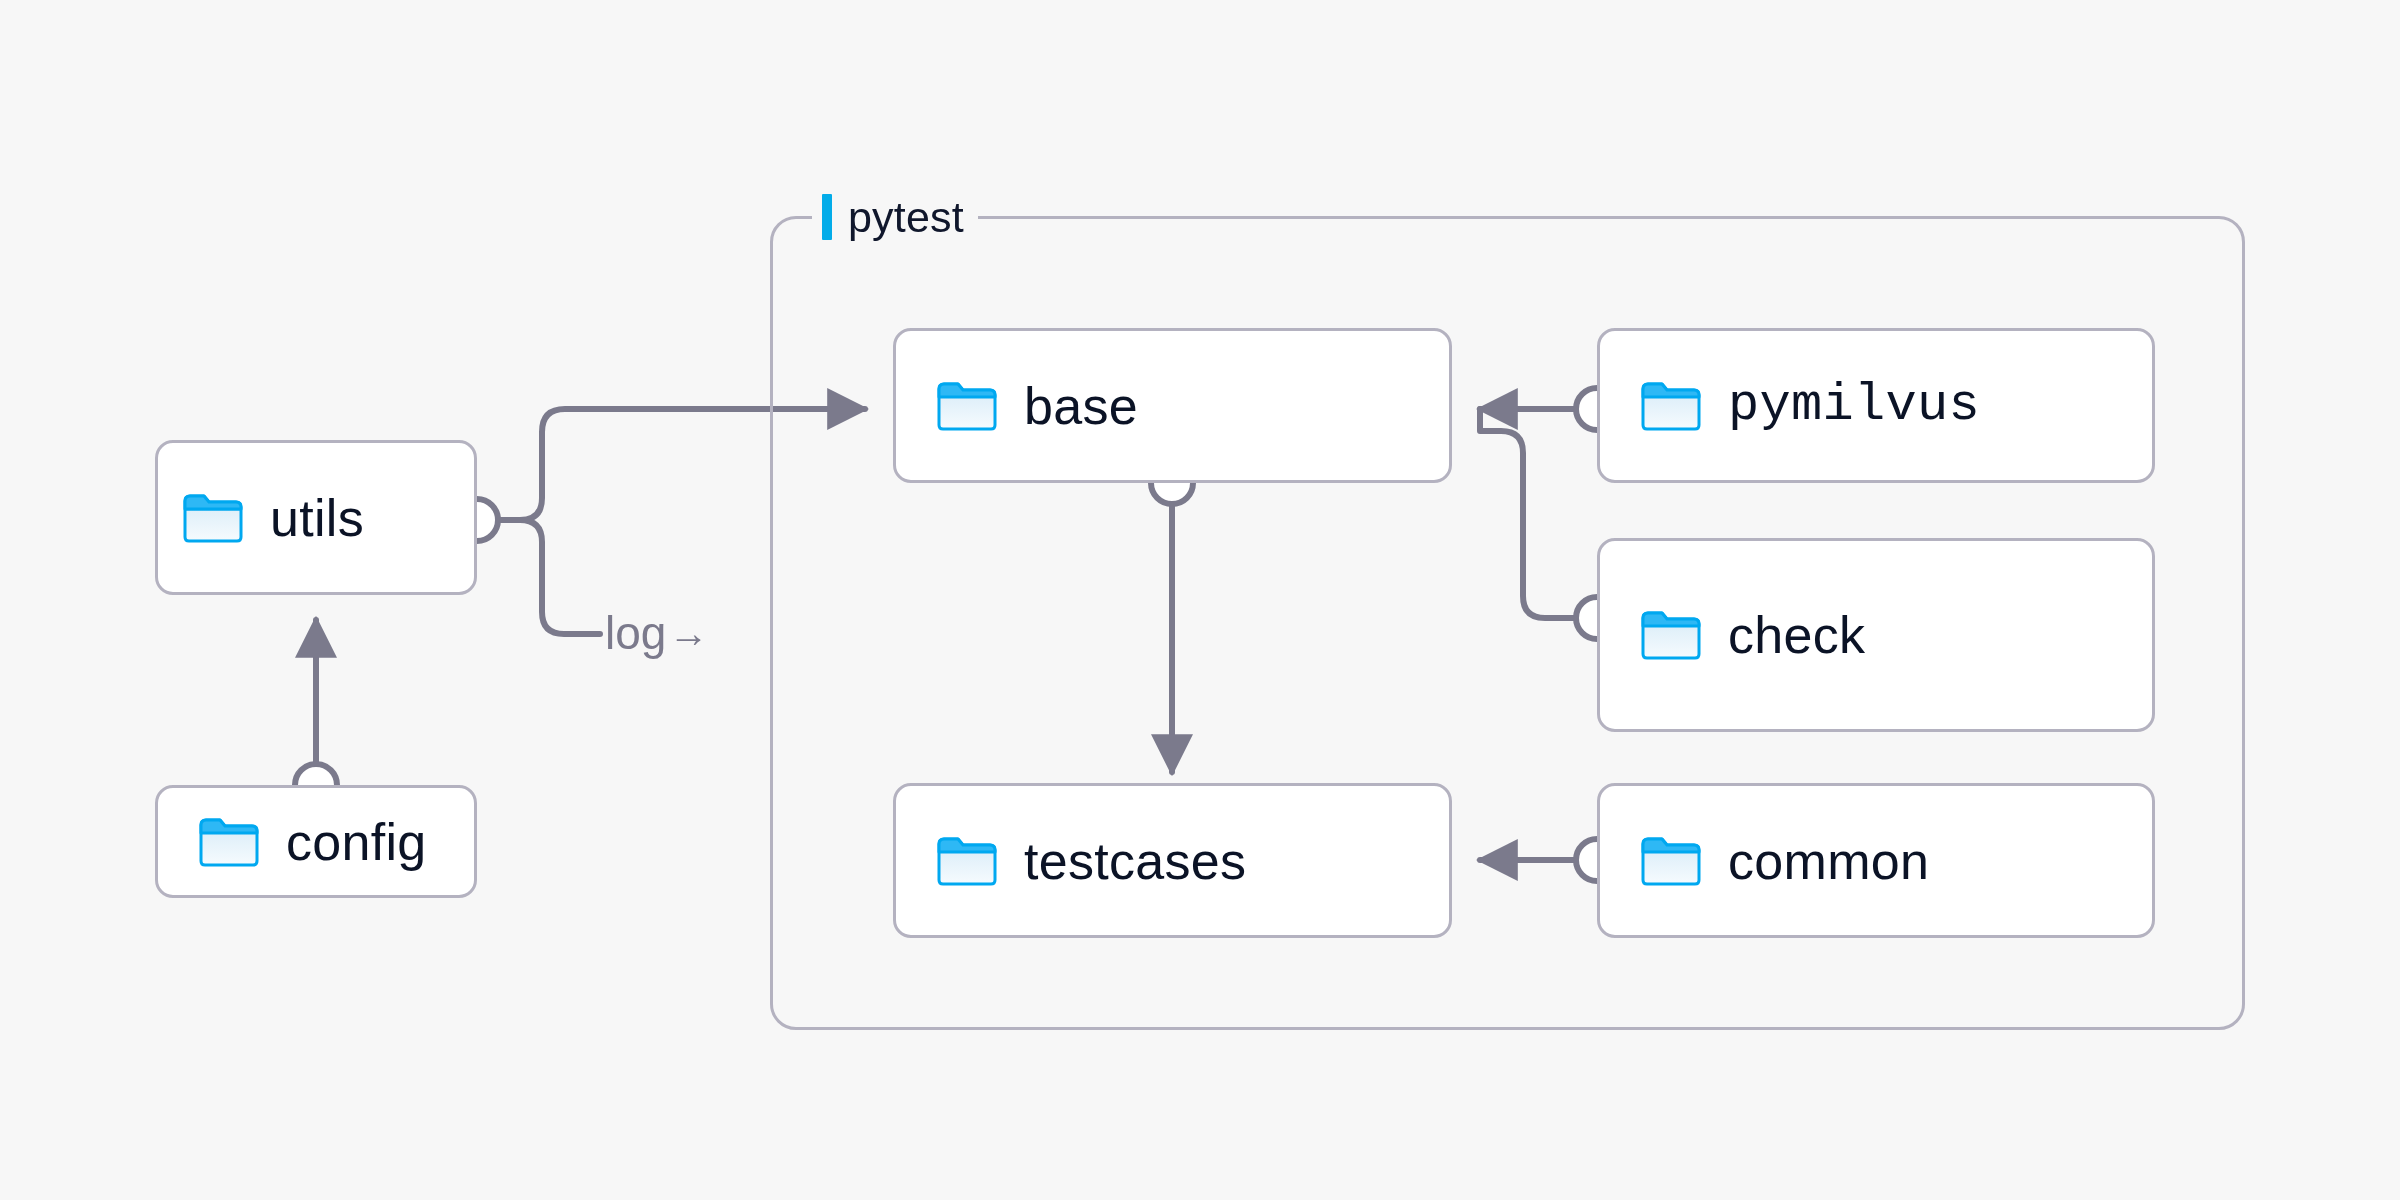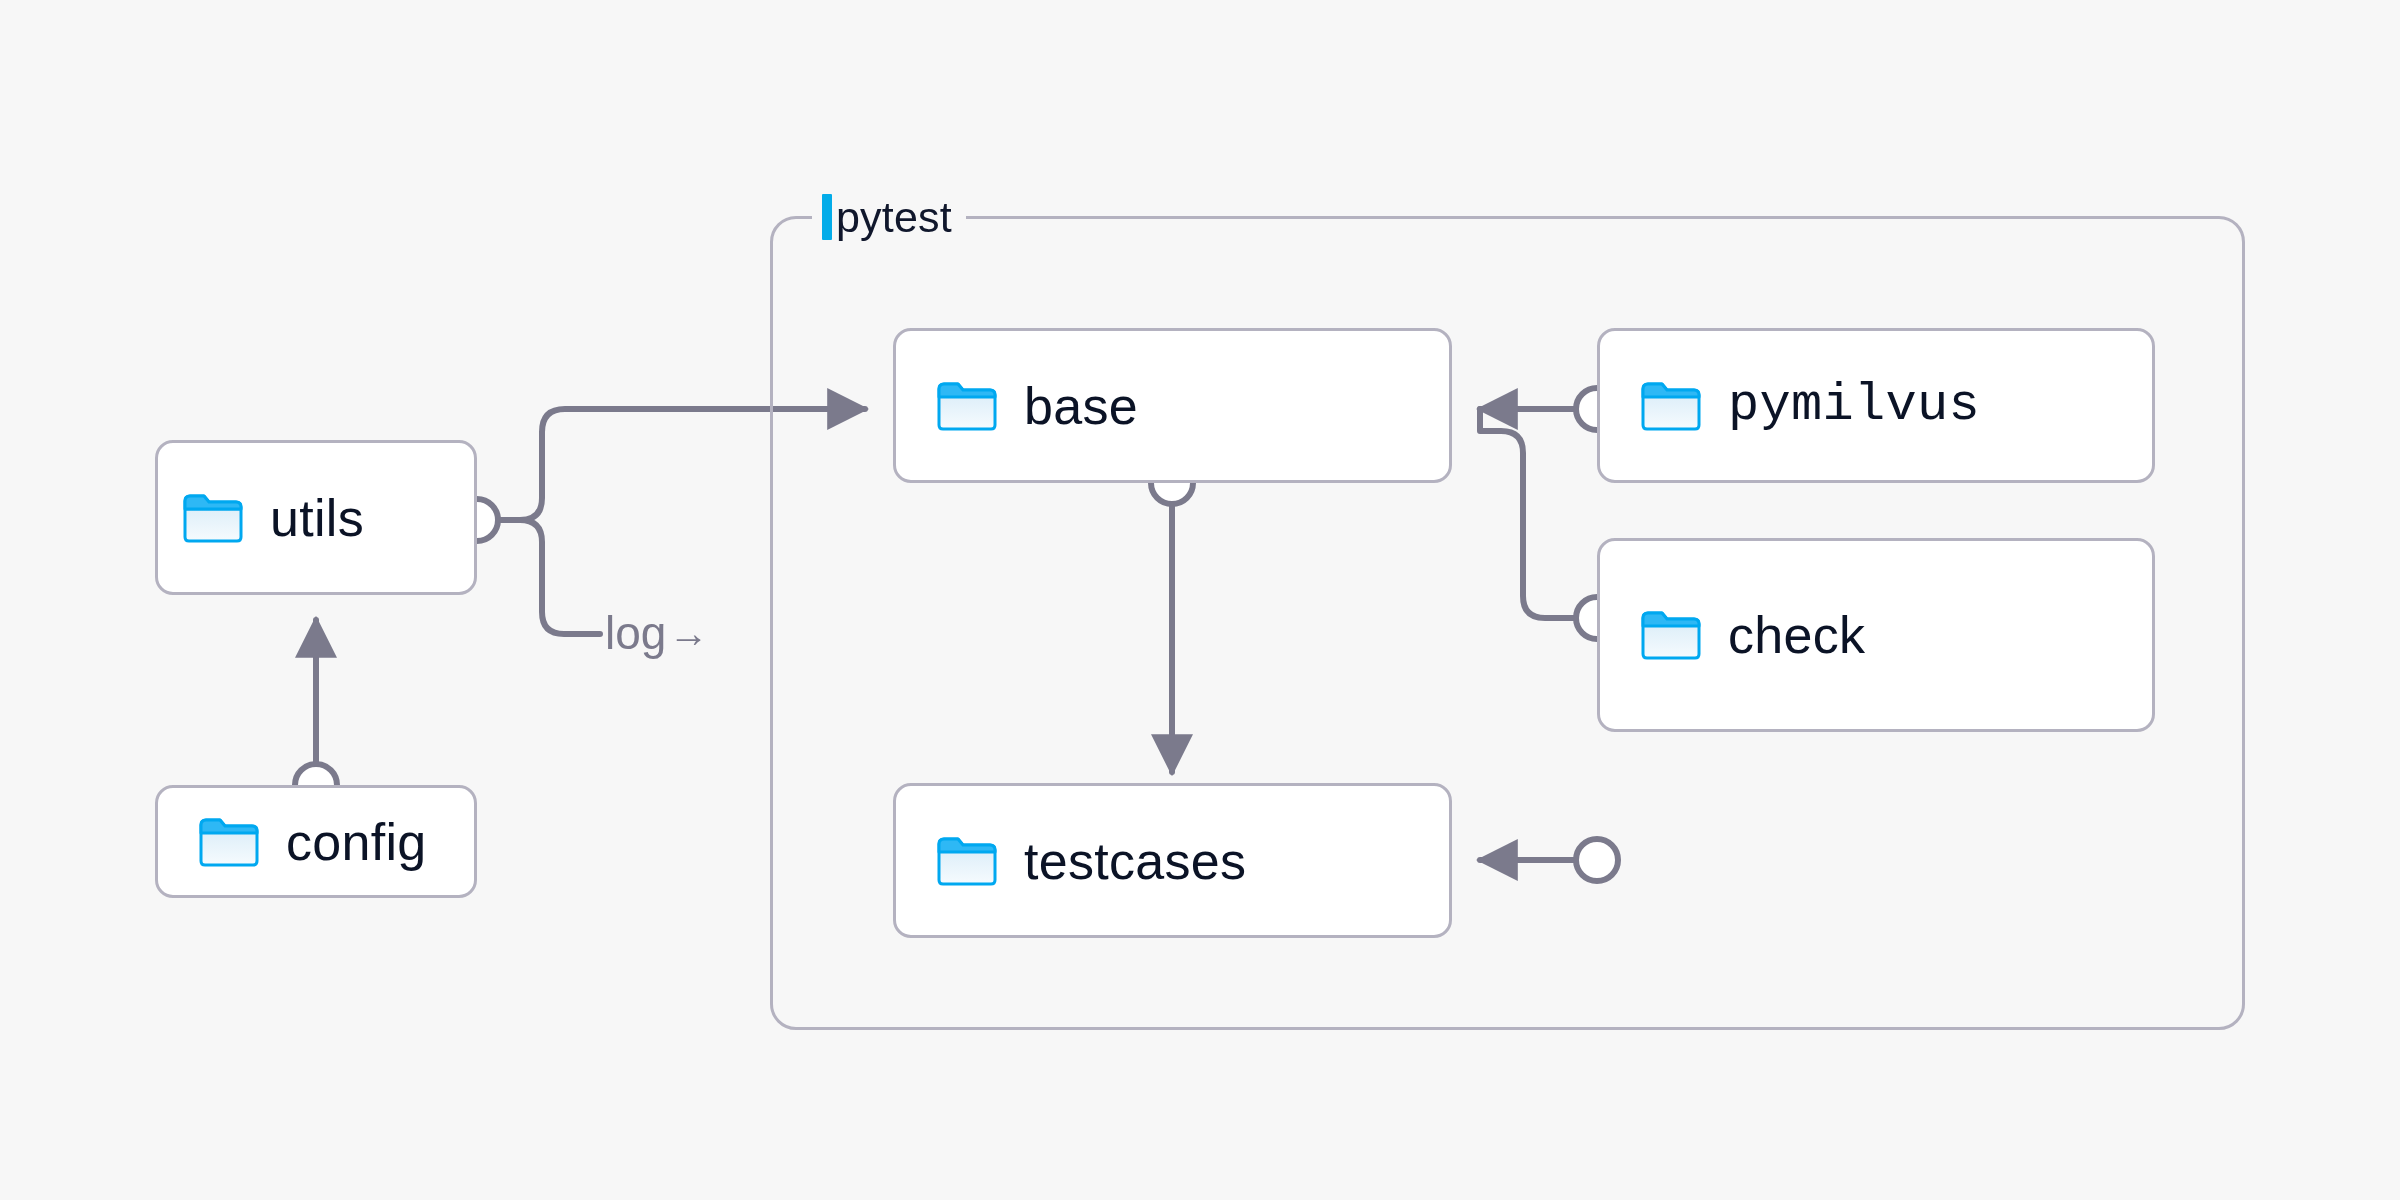--- a/index.html
+++ b/index.html
@@ -32,21 +32,21 @@
     position: absolute;
     box-sizing: border-box;
     border: 3px solid #b4b2c0;
     border-radius: 26px;
     background: transparent;
   }
   .group-label-wrap {
     position: absolute;
     display: flex;
     align-items: center;
-    gap: 4px;
+    gap: 16px;
     background: #f7f7f7;
     padding: 0 14px 0 10px;
     height: 58px;
   }
   .group-accent {
     width: 10px;
     height: 46px;
     background: #03ace9;
     border-radius: 1px;
     flex: none;
@@ -194,19 +194,26 @@
   </div>
 
   <div class="node" style="left:1597px; top:538px; width:558px; height:194px;">
     <svg class="folder-icon" viewBox="0 0 62 54">
       <path d="M3 10 Q3 5 8 5 L22 5 L27 11 L54 11 Q59 11 59 16 L59 46 Q59 50 55 50 L7 50 Q3 50 3 46 Z" fill="url(#folderGrad)" stroke="#00a8f0" stroke-width="3" stroke-linejoin="round"></path>
       <path d="M3 10 Q3 5 8 5 L22 5 L27 11 L54 11 Q59 11 59 16 L59 18 L3 18 Z" fill="#2eb8f5" stroke="#00a8f0" stroke-width="3" stroke-linejoin="round"></path>
     </svg>
     <span class="node-label">check</span>
   </div>
 
+  <div class="node" style="left:1597px; top:783px; width:558px; height:155px;">
+    <svg class="folder-icon" viewBox="0 0 62 54">
+      <path d="M3 10 Q3 5 8 5 L22 5 L27 11 L54 11 Q59 11 59 16 L59 46 Q59 50 55 50 L7 50 Q3 50 3 46 Z" fill="url(#folderGrad)" stroke="#00a8f0" stroke-width="3" stroke-linejoin="round"></path>
+      <path d="M3 10 Q3 5 8 5 L22 5 L27 11 L54 11 Q59 11 59 16 L59 18 L3 18 Z" fill="#2eb8f5" stroke="#00a8f0" stroke-width="3" stroke-linejoin="round"></path>
+    </svg>
+    <span class="node-label">common</span>
+  </div>
 
   <div class="edge-label" style="left:605px; top:610px;">
     <span>log</span>
     <span class="arrow-glyph">→</span>
   </div>
 
 </div>
 
 </body></html>

